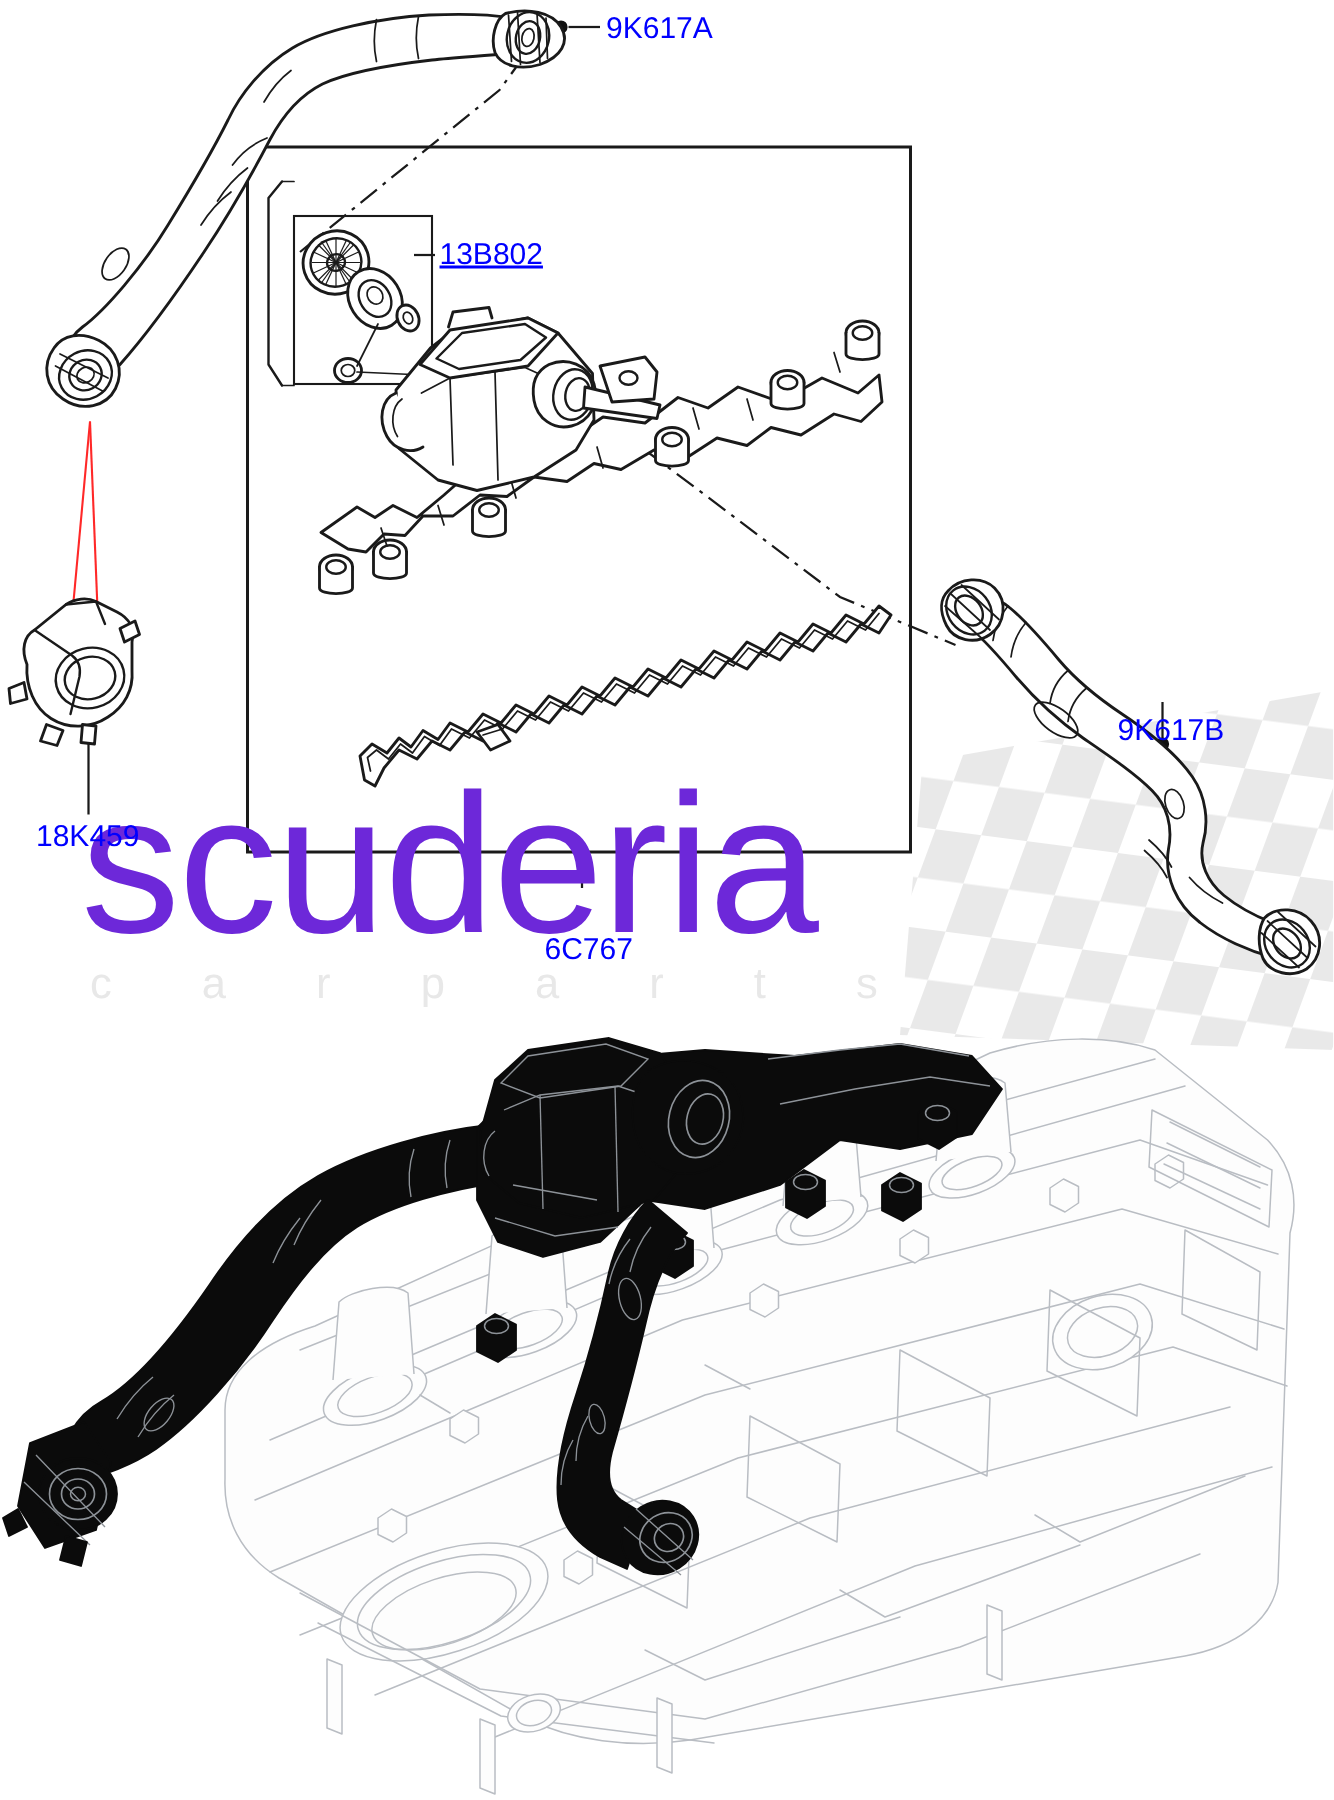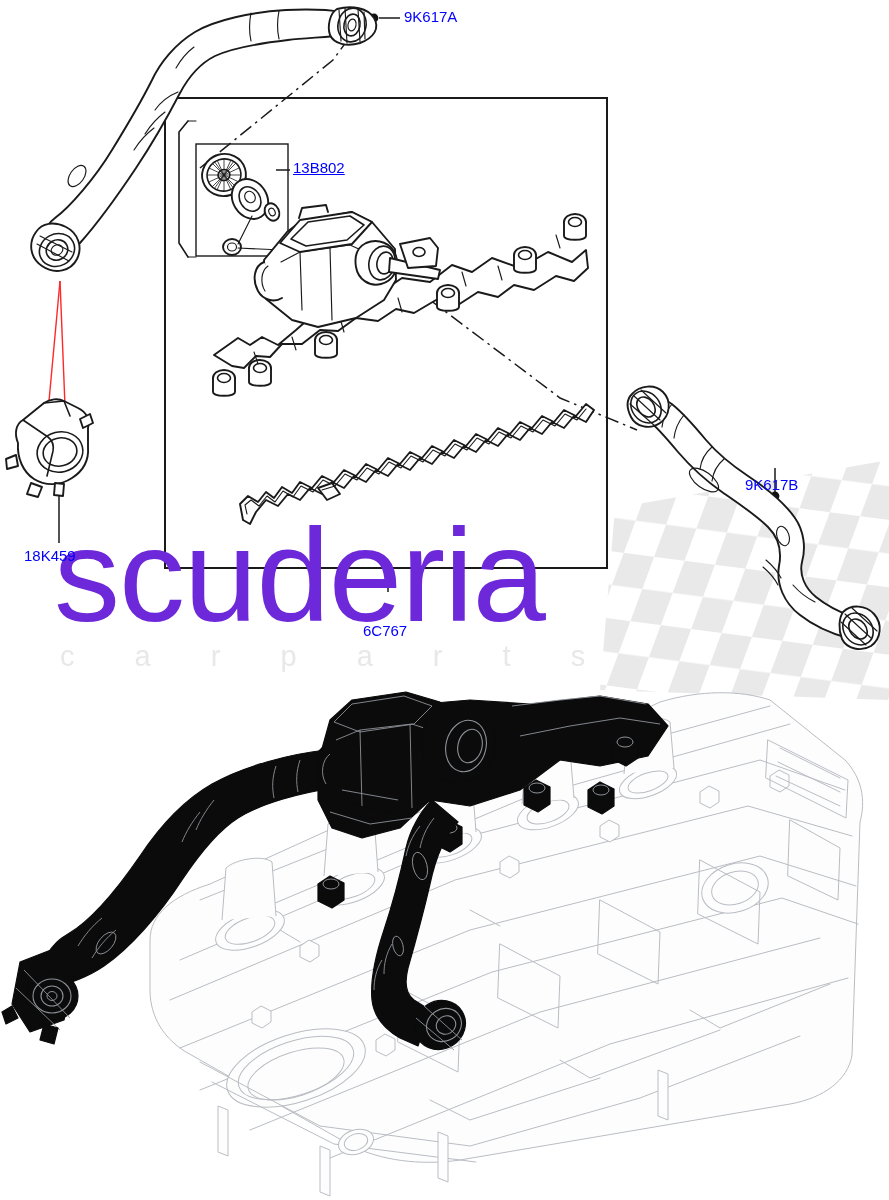--- a/index.html
+++ b/index.html
@@ -17,21 +17,21 @@
   }
   #art{
     position:absolute;
     left:0; top:0;
     width:889px;
     height:1200px;
   }
   .lbl{
     position:absolute;
     color:#0000ff;
-    font-size:15px;
+    font-size:20px;
     font-family:"Liberation Sans", sans-serif;
     white-space:nowrap;
     letter-spacing:0px;
     line-height:1;
     user-select:none;
   }
   #lbl-9k617a{ left:404px; top:9px; }
   #lbl-13b802{ left:293px; top:160px;text-decoration:underline; }
   #lbl-9k617b{ left:745px; top:450px;margin-top:27px; }
   #lbl-18k459{ left:24px;  top:548px; }

